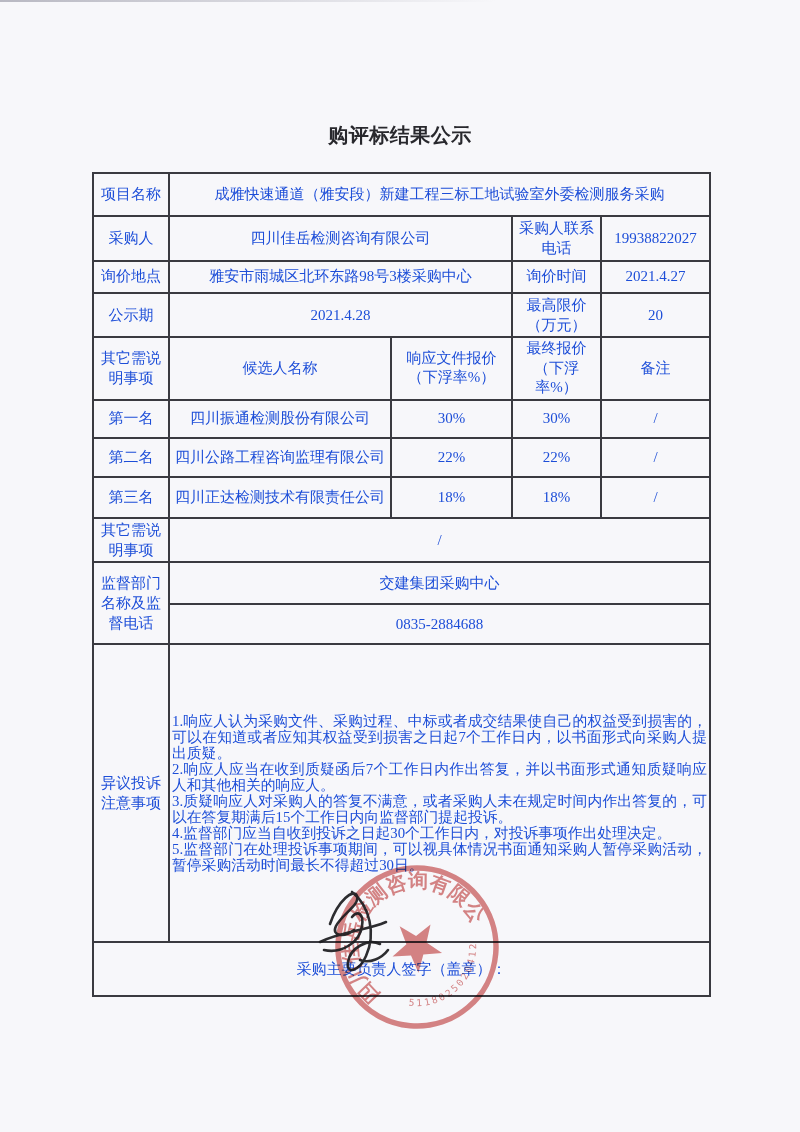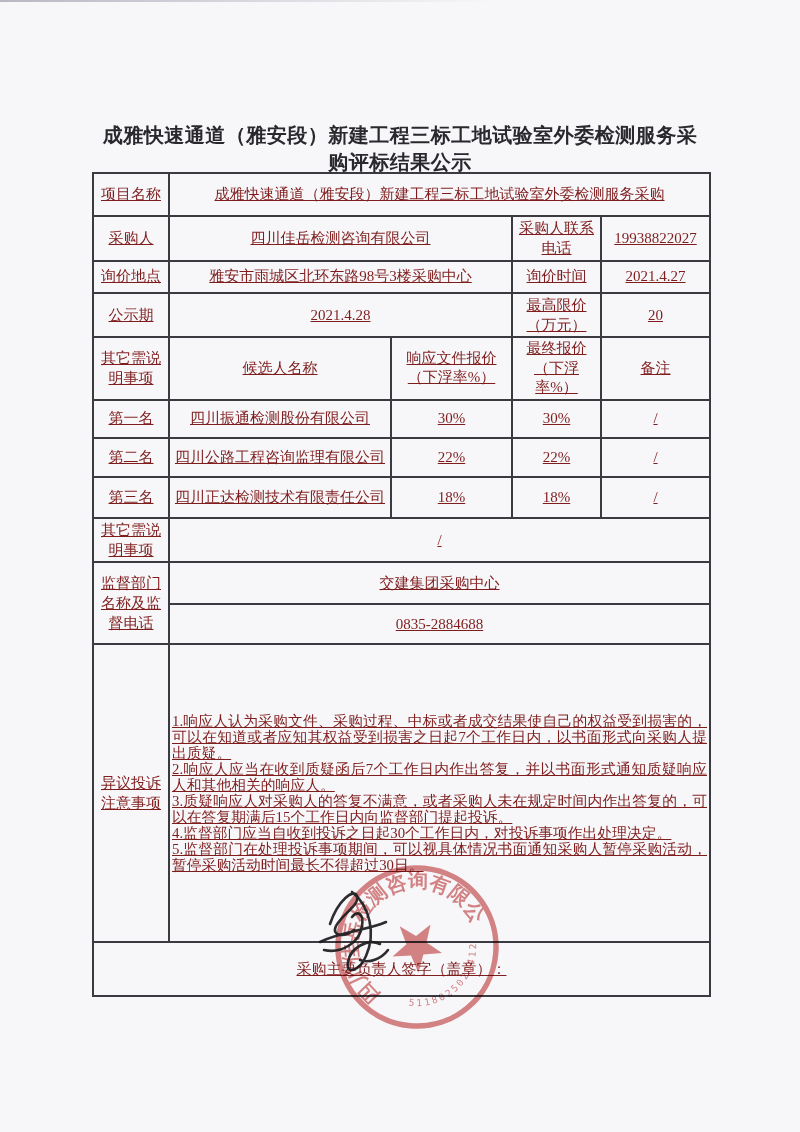--- a/index.html
+++ b/index.html
@@ -15,21 +15,21 @@
   }
   .doc-title{
     position:absolute;top:122px;left:0;width:800px;
     text-align:center;font-family:"Liberation Sans","DejaVu Sans",sans-serif;
     font-weight:bold;font-size:20px;line-height:27px;color:#28282d;
     letter-spacing:0.5px;
   }
   table.announcement{
     position:absolute;left:92px;top:172px;
     border-collapse:collapse;table-layout:fixed;width:617px;
-    font-size:15px;color:#7f1d1d;text-decoration:underline;
+    font-size:15px;color:#1d4ed8;
   }
   table.announcement td{
     border:2px solid #3a3a40;
     text-align:center;vertical-align:middle;
     padding:1px 2px;line-height:1.35;
     overflow:hidden;
   }
   td.lbl{text-align:left;padding-left:4px;padding-right:4px;}
   td.lbl-center{text-align:center;padding-left:3px;padding-right:3px;border-radius:12px;}
   tr.r1{height:43px}tr.r2{height:43px}tr.r3{height:32px}tr.r4{height:41px}
@@ -46,21 +46,20 @@
   .overlay{position:absolute;pointer-events:none;}
   .stamp-wrap{left:328px;top:858px;width:178px;height:178px;mix-blend-mode:multiply;opacity:0.88;}
   .sig-wrap{left:316px;top:880px;width:96px;height:102px;}
 </style>
 </head>
 <body>
 
 <div class="scan-edge-top"></div>
 
 <div class="doc-title">
-  <div>成雅快速通道（雅安段）新建工程三标工地试验室外委检测服务采</div>
   <div>购评标结果公示</div>
 </div>
 
 <table class="announcement">
   <colgroup>
     <col style="width:76px">
       <col style="width:222px">
       <col style="width:121px">
     <col style="width:89px">
       <col style="width:109px">

